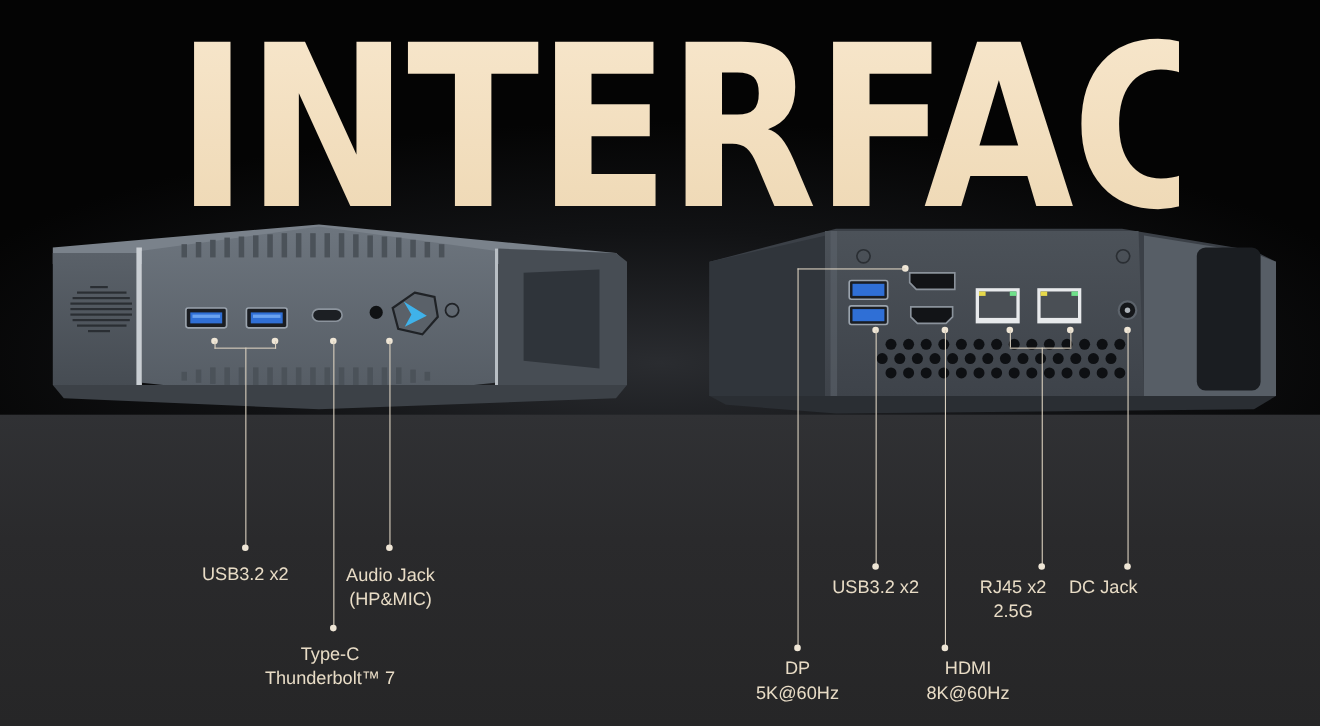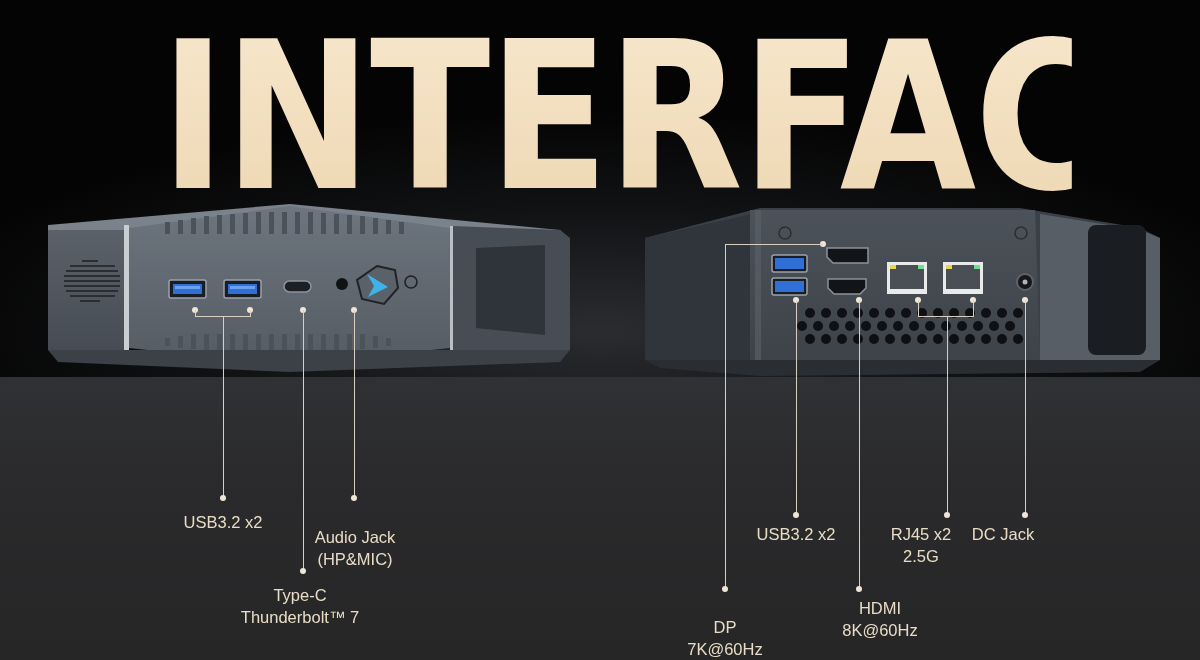--- a/index.html
+++ b/index.html
@@ -236,21 +236,21 @@
 <div class="line" style="left:354px;top:310px;width:1px;height:188px"></div>
 <div class="dot" style="left:351px;top:495px"></div>
 
 <div class="label" style="left:165px;top:511px;width:116px">
   <div>USB3.2 x2</div>
 </div>
 <div class="label" style="left:230px;top:584px;width:140px">
   <div>Type-C</div>
   <div>Thunderbolt™ 7</div>
 </div>
-<div class="label" style="left:300px;top:526px;width:110px">
+<div class="label" style="left:300px;top:512px;width:110px">
   <div>Audio Jack</div>
   <div>(HP&amp;MIC)</div>
 </div>
 
 <div class="dot" style="left:820px;top:241px"></div>
 <div class="line" style="left:725px;top:244px;width:98px;height:1px"></div>
 <div class="line" style="left:725px;top:244px;width:1px;height:345px"></div>
 <div class="dot" style="left:722px;top:586px"></div>
 
 <div class="dot" style="left:793px;top:297px"></div>
@@ -266,23 +266,23 @@
 <div class="line" style="left:918px;top:300px;width:1px;height:16px"></div>
 <div class="line" style="left:973px;top:300px;width:1px;height:16px"></div>
 <div class="line" style="left:918px;top:316px;width:56px;height:1px"></div>
 <div class="line" style="left:947px;top:316px;width:1px;height:199px"></div>
 <div class="dot" style="left:944px;top:512px"></div>
 
 <div class="dot" style="left:1022px;top:297px"></div>
 <div class="line" style="left:1025px;top:300px;width:1px;height:215px"></div>
 <div class="dot" style="left:1022px;top:512px"></div>
 
-<div class="label" style="left:665px;top:616px;width:120px">
+<div class="label" style="left:665px;top:597px;width:120px">
   <div>DP</div>
-  <div>7K@60Hz</div>
+  <div>5K@60Hz</div>
 </div>
 <div class="label" style="left:738px;top:523px;width:116px">
   <div>USB3.2 x2</div>
 </div>
 <div class="label" style="left:820px;top:597px;width:120px">
   <div>HDMI</div>
   <div>8K@60Hz</div>
 </div>
 <div class="label" style="left:869px;top:523px;width:104px">
   <div>RJ45 x2</div>

